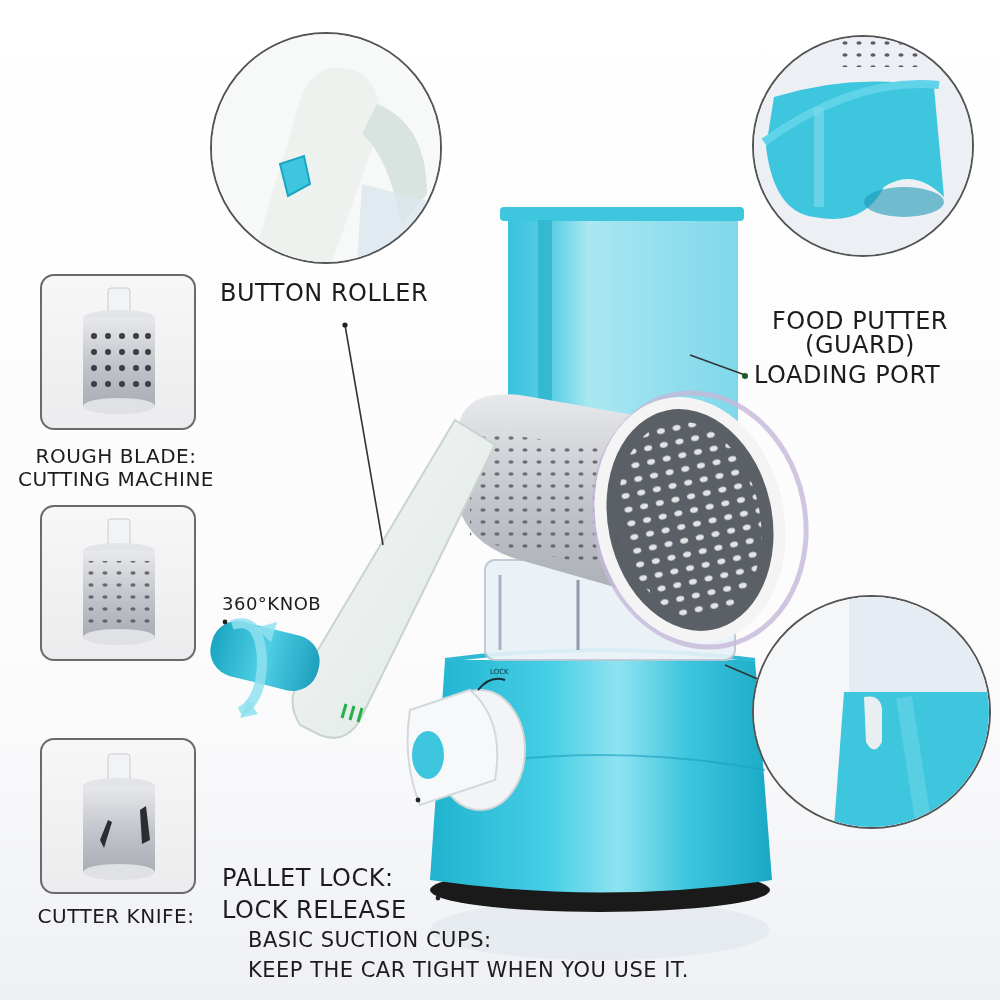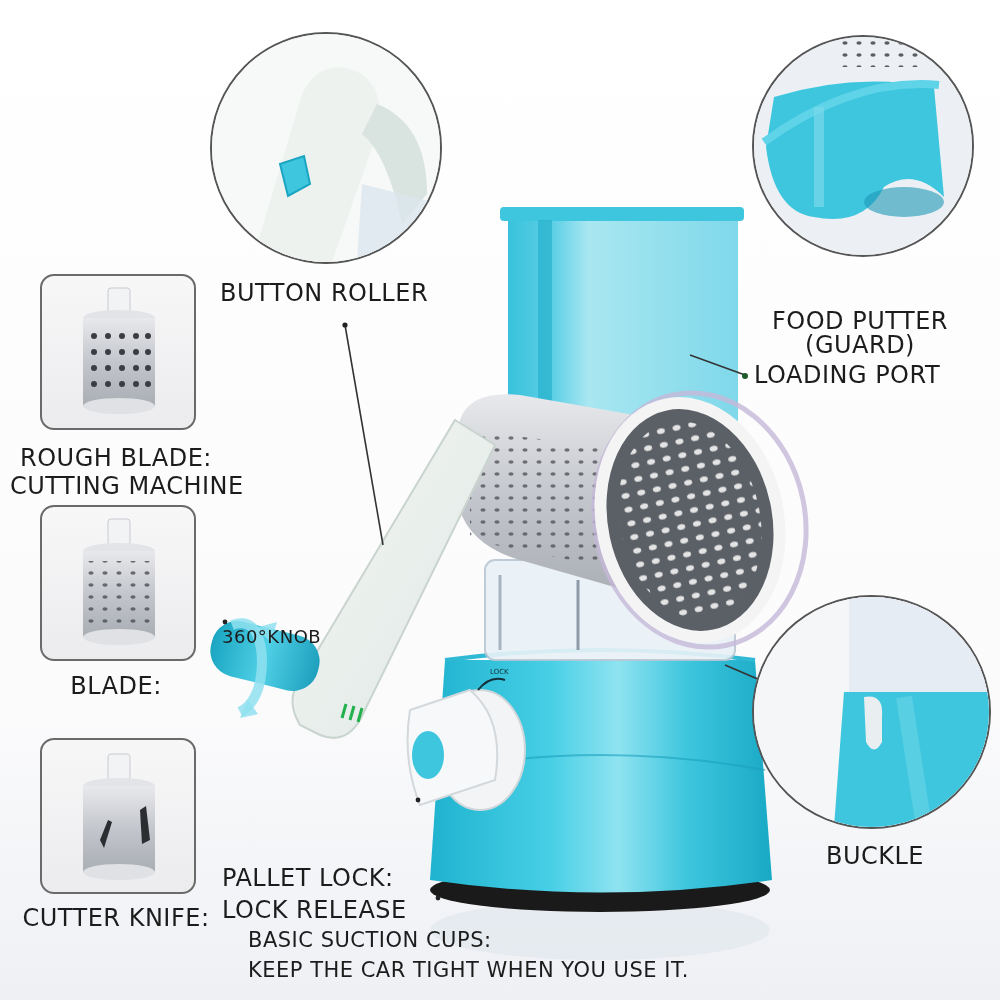--- a/index.html
+++ b/index.html
@@ -8,21 +8,21 @@
       background: linear-gradient(180deg, #ffffff 0%, #fbfbfc 70%, #eef0f4 100%);
       font-family: "DejaVu Sans", "Liberation Sans", sans-serif;
       color: #1c1c1c;
     }
     .label {
       position: absolute; text-transform: uppercase; font-weight: 500;
       letter-spacing: 0.5px; line-height: 1.15; white-space: nowrap;
     }
     .label span { display: block; }
     .lbl-big { font-size: 24px; }
-    .lbl-mid { font-size: 24px; }
+    .lbl-mid { font-size: 20px; }
     .center { text-align: center; }
     .thumb {
       position: absolute; width: 152px; height: 152px;
       border: 2px solid #6a6a6a; border-radius: 14px;
       background: linear-gradient(180deg, #f7f7f8 0%, #ececee 100%);
       overflow: hidden;
     }
     .thumb svg { width: 100%; height: 100%; display: block; }
     .callout {
       position: absolute; border-radius: 50%; border: 2px solid #555;
@@ -198,21 +198,20 @@
 <div class="thumb" style="left:40px; top:505px;">
   <svg viewBox="0 0 152 152">
     <rect x="66" y="12" width="22" height="26" rx="3" fill="#f2f3f4" stroke="#c8cbd0"></rect>
     <ellipse cx="77" cy="44" rx="36" ry="8" fill="#e2e4e7"></ellipse>
     <rect x="41" y="44" width="72" height="86" fill="url(#steel)"></rect>
     <rect x="46" y="54" width="62" height="70" fill="url(#holes)" opacity="0.8"></rect>
     <ellipse cx="77" cy="130" rx="36" ry="8" fill="#dfe1e4"></ellipse>
   </svg>
 </div>
 <div class="label lbl-mid center" style="left:10px; top:673px; width:212px;">
-  <span>BLADE:</span>
 </div>
 
 <div class="thumb" style="left:40px; top:738px;">
   <svg viewBox="0 0 152 152">
     <rect x="66" y="14" width="22" height="26" rx="3" fill="#f2f3f4" stroke="#c8cbd0"></rect>
     <ellipse cx="77" cy="46" rx="36" ry="8" fill="#e2e4e7"></ellipse>
     <rect x="41" y="46" width="72" height="86" fill="url(#steel)"></rect>
     <path d="M58 100 L66 80 L70 82 L62 108 Z" fill="#2b2d31"></path>
     <path d="M98 70 L104 66 L108 100 L100 104 Z" fill="#2b2d31"></path>
     <ellipse cx="77" cy="132" rx="36" ry="8" fill="#dfe1e4"></ellipse>
@@ -228,26 +227,25 @@
 
 <div class="label lbl-big center" style="left:760px; top:262px; width:200px; line-height:1.0;margin-top:47px;">
   <span>FOOD PUTTER</span>
   <span>(GUARD)</span>
 </div>
 
 <div class="label lbl-big" style="left:754px; top:362px;">
   <span>LOADING PORT</span>
 </div>
 
-<div class="label" style="left:222px; top:594px; font-size:18px;margin-top:33px;">
+<div class="label" style="left:222px; top:594px; font-size:18px;">
   <span>360°KNOB</span>
 </div>
 
 <div class="label lbl-big center" style="left:790px; top:843px; width:170px;">
-  <span>BUCKLE</span>
 </div>
 
 <div class="label lbl-big" style="left:222px; top:815px; line-height:1.32;margin-top:48px;">
   <span>PALLET LOCK:</span>
   <span>LOCK RELEASE</span>
 </div>
 
 <div class="label" style="left:248px; top:925px; font-size:21px; line-height:1.45;">
   <span>BASIC SUCTION CUPS:</span>
   <span>KEEP THE CAR TIGHT WHEN YOU USE IT.</span>

